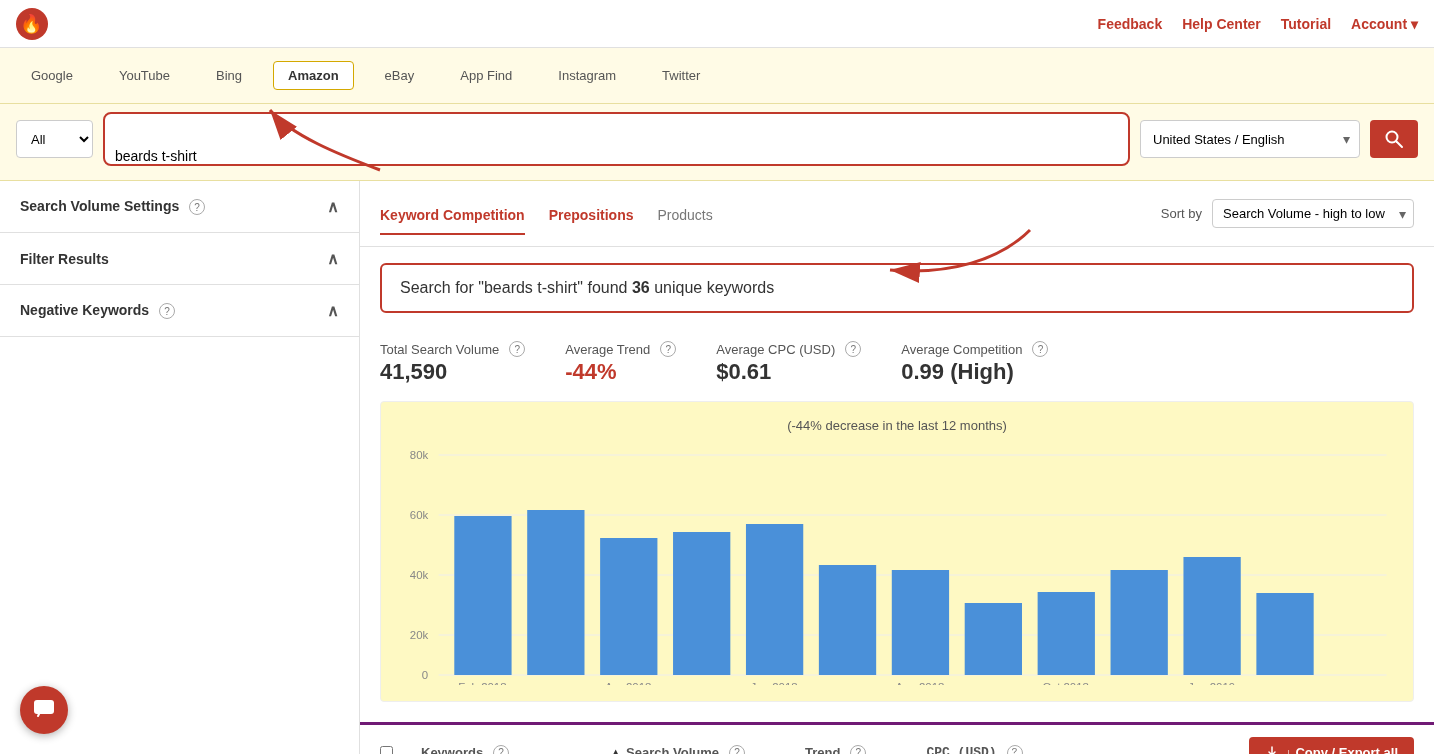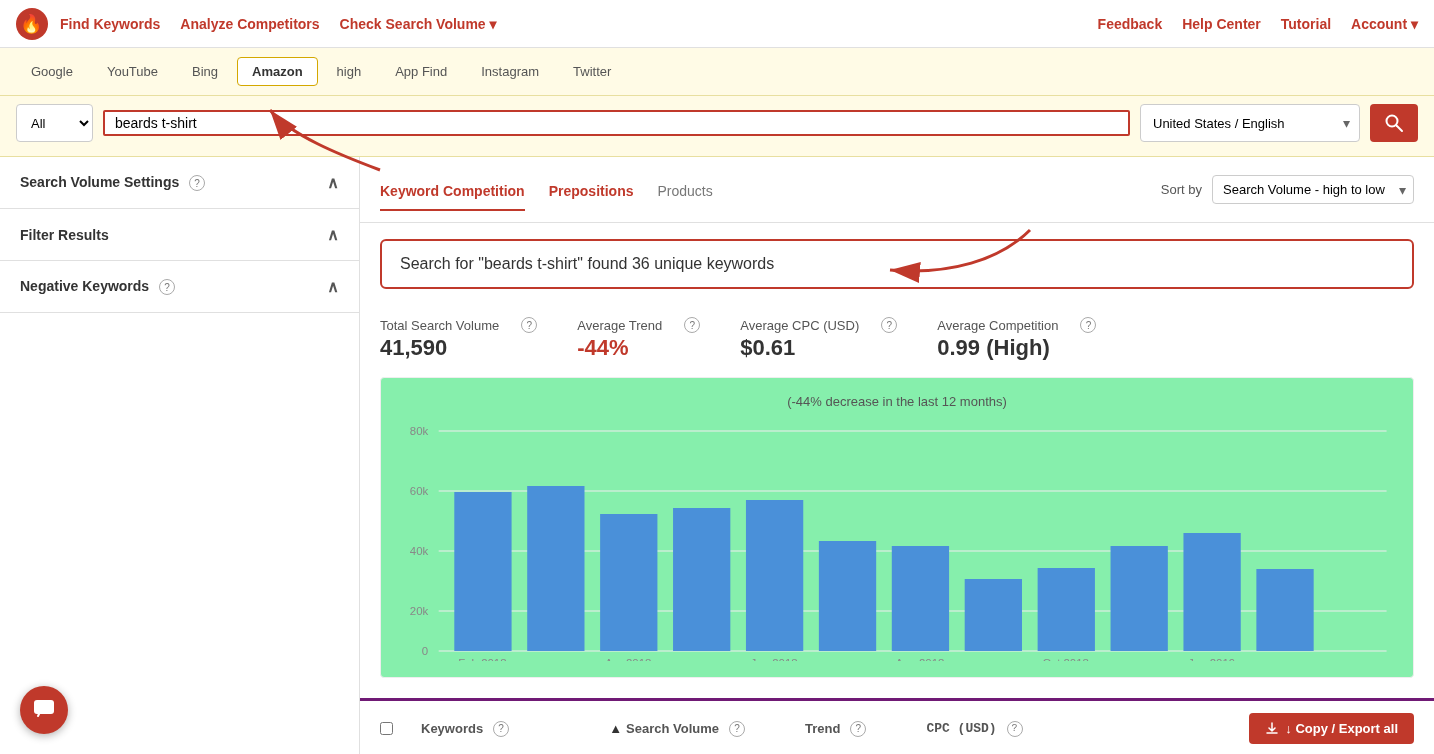--- a/index.html
+++ b/index.html
@@ -27,22 +27,22 @@
     .nav-link { color: #c0392b; font-weight: 600; font-size: 14px; cursor: pointer; text-decoration: none; }
     .nav-right { display: flex; align-items: center; gap: 20px; margin-left: auto; }
 
     
     .source-tabs {
       background: #fffbe6;
       border-bottom: 1px solid #e8dfa0;
       display: flex;
       align-items: center;
       padding: 0 16px;
-      height: 48px;
-      gap: 4px;
+      height: 56px;
+      gap: 16px;
     }
     .source-tab {
       padding: 6px 14px;
       border: 1px solid transparent;
       border-radius: 4px;
       cursor: pointer;
       font-size: 13px;
       color: #555;
       background: transparent;
     }
@@ -67,25 +67,25 @@
       border-radius: 4px;
       padding: 7px 10px;
       font-size: 13px;
       background: #fff;
       cursor: pointer;
       height: 38px;
     }
     .search-input-wrapper {
       flex: 1;
       border: 2px solid #c0392b;
-      border-radius: 2px;
-      background: #fff;
-      display: flex;
-      align-items: center;
-      height: 26px;
+      border-radius: 8px;
+      background: #fff;
+      display: flex;
+      align-items: flex-end;
+      height: 54px;
       padding: 0 10px;
     }
     .search-input-wrapper input {
       border: none;
       outline: none;
       font-size: 14px;
       width: 100%;
     }
     .locale-select-wrapper {
       position: relative;
@@ -214,52 +214,52 @@
 
     
     .results-header {
       margin: 16px 20px;
       border: 2px solid #c0392b;
       border-radius: 6px;
       padding: 14px 18px;
       font-size: 16px;
       color: #333;
     }
-    .results-header strong { font-weight: 400; }
+    .results-header strong { font-weight: 700; }
 
     
     .stats-row {
       display: flex;
       padding: 12px 20px 16px;
       gap: 40px;
       align-items: flex-start;
     }
     .stat-item {}
     .stat-label {
       font-size: 13px;
       color: #555;
       display: flex;
       align-items: center;
-      gap: 16px;
+      gap: 4px;
     }
     .stat-value {
       font-size: 22px;
       font-weight: 700;
       color: #333;
       margin-top: 2px;
     }
     .stat-value.negative { color: #c0392b; }
 
     
     .chart-container {
       margin: 0 20px 20px;
       border: 1px solid #eee;
       border-radius: 4px;
       padding: 16px;
-      background: #86efac;
+      background: #fef9c3;
     }
     .chart-title {
       text-align: center;
       font-size: 13px;
       color: #555;
       margin-bottom: 12px;
     }
     .chart-area {
       position: relative;
       height: 240px;
@@ -319,39 +319,34 @@
   </style>
 </head>
 <body>
 
 <div class="overlay-container">
 
   <nav class="top-nav">
     <div class="logo">
       <span class="logo-flame">🔥</span>
     </div>
-    <div class="nav-links">
-      <a class="nav-link">Find Keywords</a>
-      <a class="nav-link">Analyze Competitors</a>
-      <a class="nav-link">Check Search Volume ▾</a>
-    </div>
     <div class="nav-right">
       <a class="nav-link">Feedback</a>
       <a class="nav-link">Help Center</a>
       <a class="nav-link">Tutorial</a>
       <a class="nav-link">Account ▾</a>
     </div>
   </nav>
 
   <div class="source-tabs">
     <button class="source-tab">Google</button>
     <button class="source-tab">YouTube</button>
     <button class="source-tab">Bing</button>
     <button class="source-tab active">Amazon</button>
-    <button class="source-tab">high</button>
+    <button class="source-tab">eBay</button>
     <button class="source-tab">App Find</button>
     <button class="source-tab">Instagram</button>
     <button class="source-tab">Twitter</button>
   </div>
 
   <div class="search-bar-row">
     <select class="search-type-select">
       <option>All</option>
       <option>Exact</option>
       <option>Broad</option>

